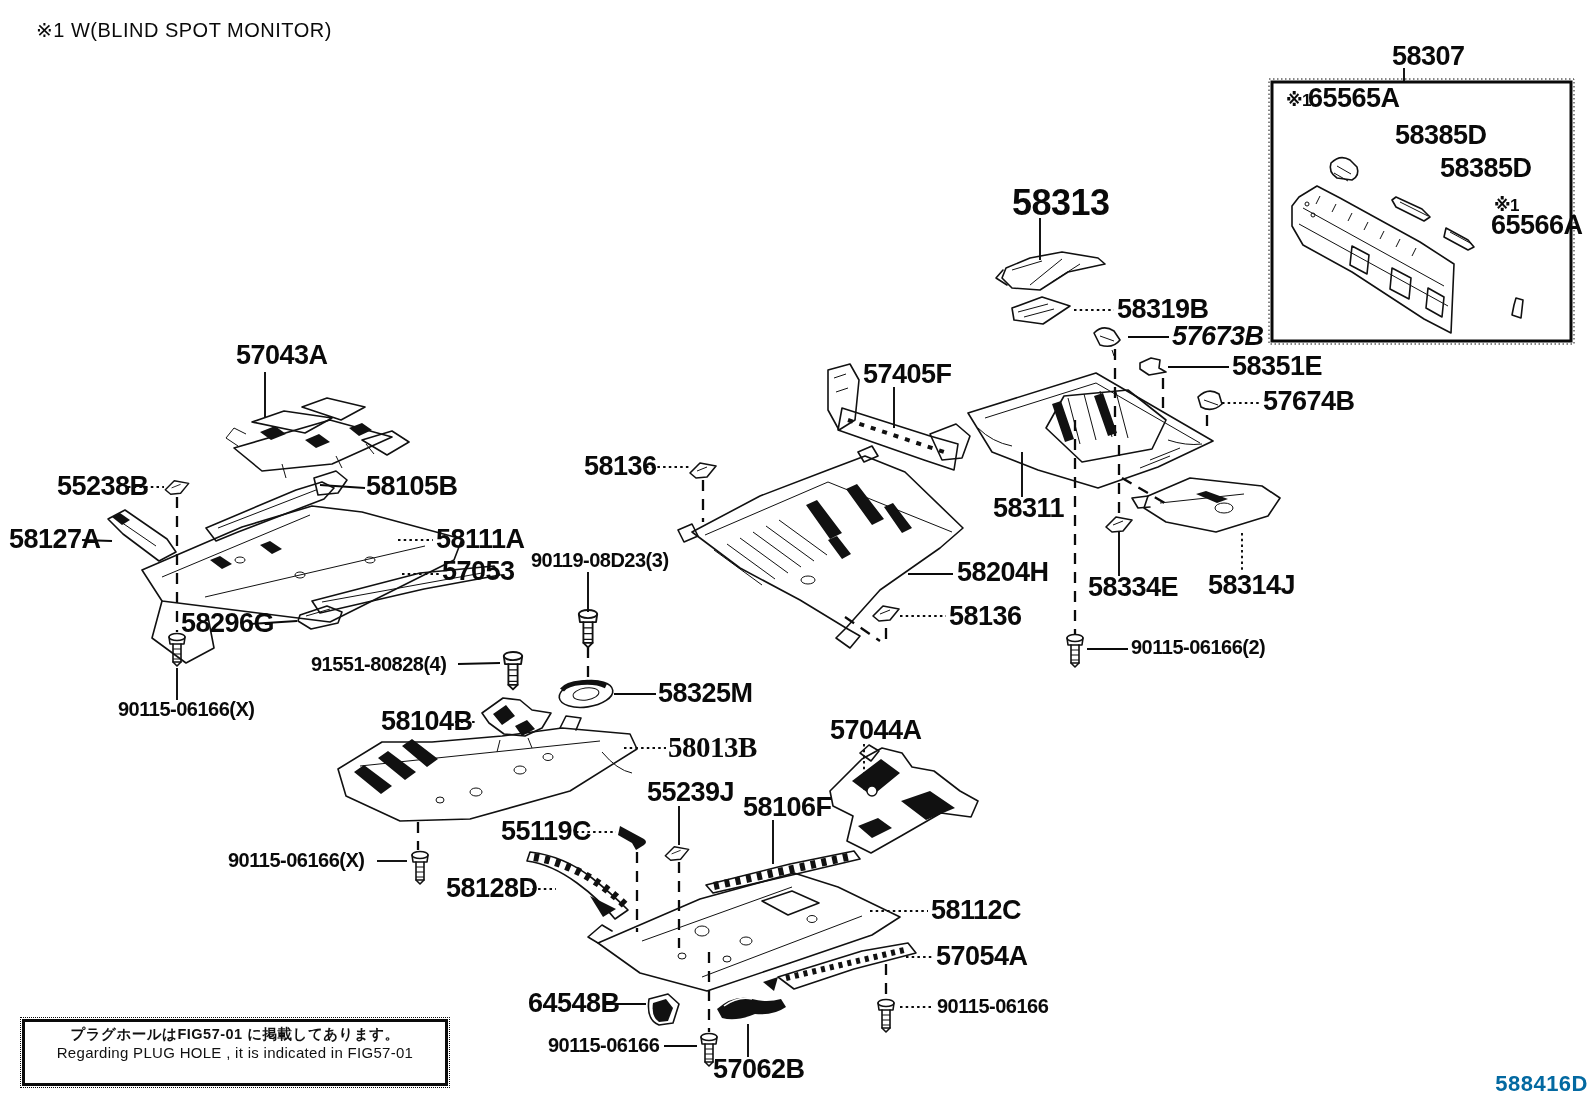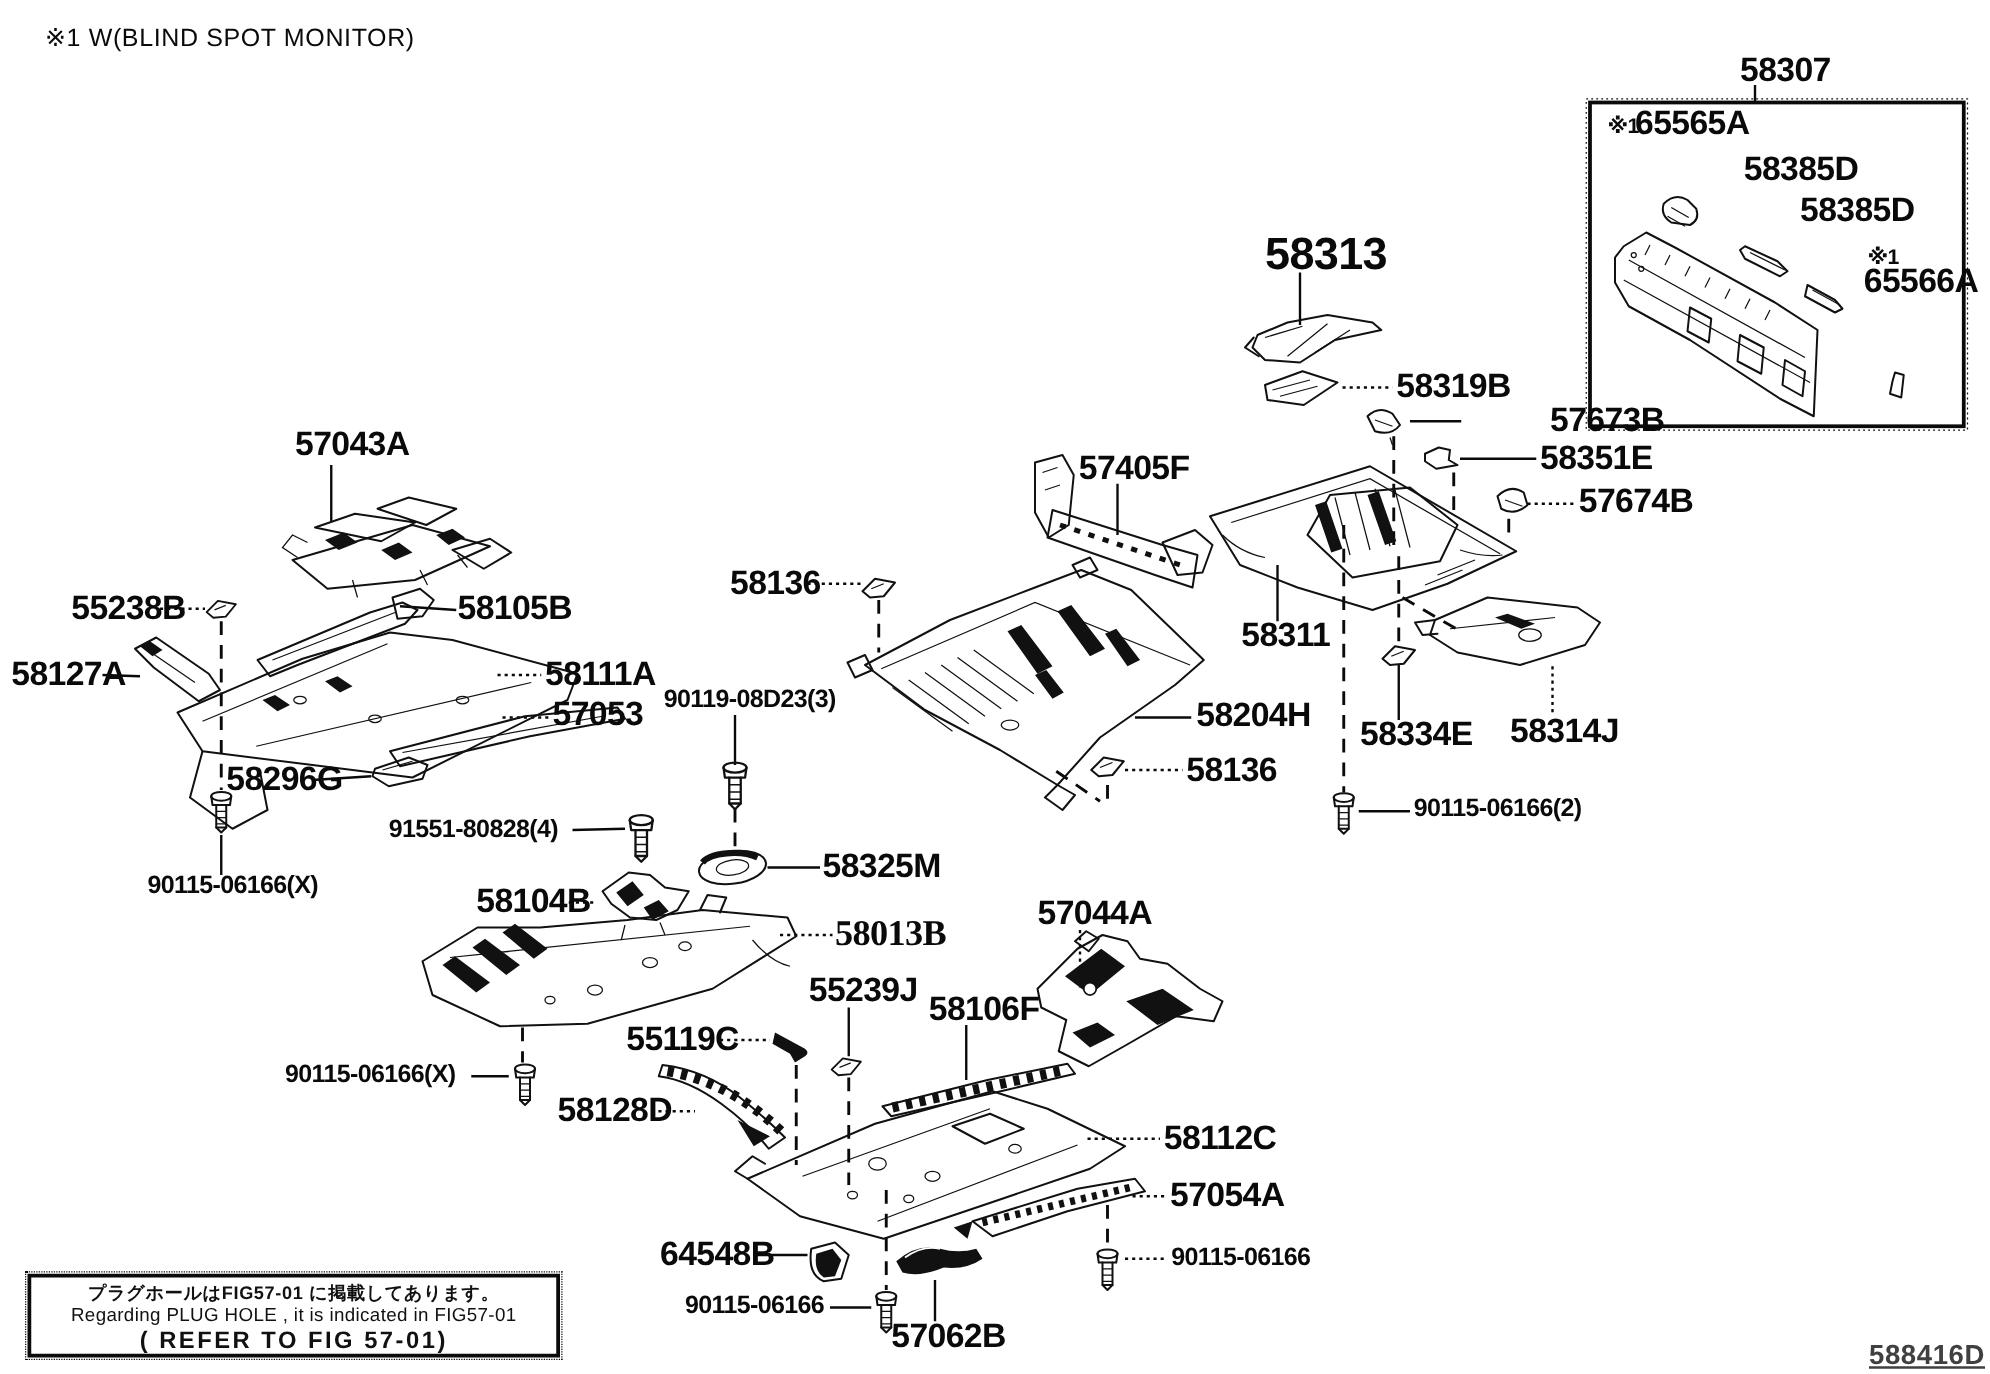--- a/index.html
+++ b/index.html
@@ -5,21 +5,21 @@
   html,body{margin:0;padding:0;background:#fff;}
   .canvas{position:relative;width:1592px;height:1099px;background:#ffffff;overflow:hidden;
           font-family:"Liberation Sans","DejaVu Sans",sans-serif;color:#111;}
   .diagram-svg{position:absolute;left:0;top:0;}
   .labels-layer{position:absolute;left:0;top:0;width:100%;height:100%;border-radius:30px;}
   .part-label{position:absolute;transform:translateY(-52%);font-weight:700;white-space:nowrap;
               letter-spacing:-0.5px;color:#0a0a0a;line-height:1;}
   .corner-note{position:absolute;left:36px;top:18px;font-size:20px;font-weight:500;
                letter-spacing:0.5px;color:#0a0a0a;}
   .figure-code{position:absolute;right:4px;bottom:2px;font-size:22px;font-weight:700;
-               letter-spacing:0.5px;color:#404040;text-decoration:underline;}
+               letter-spacing:0.5px;color:#0369a1;}
   .note-box{position:absolute;left:22px;top:1019px;width:420px;height:58px;
             border:3px solid #0a0a0a;outline:1px dotted #0a0a0a;outline-offset:1px;
             text-align:center;padding-top:3px;background:#fff;}
   .note-box .jp{font-size:14.5px;font-weight:600;font-family:sans-serif;letter-spacing:0.5px;}
   .note-box .en{font-size:15px;font-weight:500;letter-spacing:0.3px;}
   .note-box .ref{font-size:19px;font-weight:700;letter-spacing:2px;margin-top:1px;}
   
   .ol{stroke:#111;stroke-width:1.6;fill:none;stroke-linejoin:round;stroke-linecap:round;}
   .thin{stroke:#111;stroke-width:1;fill:none;}
   .blk{fill:#111;stroke:none;}
@@ -310,21 +310,21 @@
 <div class="labels-layer">
       <div class="part-label" style="left: 1392px; top: 57px; font-size: 27px;">58307</div>
       <div class="part-label" style="left: 1286px; top: 101px; font-size: 17px;">※1</div>
       <div class="part-label" style="left: 1308px; top: 99px; font-size: 27px;">65565A</div>
       <div class="part-label" style="left: 1395px; top: 136px; font-size: 27px;">58385D</div>
       <div class="part-label" style="left: 1440px; top: 169px; font-size: 27px;">58385D</div>
       <div class="part-label" style="left: 1494px; top: 206px; font-size: 17px;">※1</div>
       <div class="part-label" style="left: 1491px; top: 226px; font-size: 27px;">65566A</div>
       <div class="part-label" style="left: 1012px; top: 204px; font-size: 36px;">58313</div>
       <div class="part-label" style="left: 1117px; top: 310px; font-size: 27px;">58319B</div>
-      <div class="part-label" style="left: 1240px; top: 337px; font-size: 27px;">57673B</div>
+      <div class="part-label" style="left: 1172px; top: 337px; font-size: 27px; font-style: italic;">57673B</div>
       <div class="part-label" style="left: 1232px; top: 367px; font-size: 27px;">58351E</div>
       <div class="part-label" style="left: 1263px; top: 402px; font-size: 27px;">57674B</div>
       <div class="part-label" style="left: 863px; top: 375px; font-size: 27px;">57405F</div>
       <div class="part-label" style="left: 584px; top: 467px; font-size: 27px;">58136</div>
       <div class="part-label" style="left: 531px; top: 560px; font-size: 20px;">90119-08D23(3)</div>
       <div class="part-label" style="left: 236px; top: 356px; font-size: 27px;">57043A</div>
       <div class="part-label" style="left: 57px; top: 487px; font-size: 27px;">55238B</div>
       <div class="part-label" style="left: 366px; top: 487px; font-size: 27px;">58105B</div>
       <div class="part-label" style="left: 9px; top: 540px; font-size: 27px;">58127A</div>
       <div class="part-label" style="left: 436px; top: 540px; font-size: 27px;">58111A</div>
@@ -353,18 +353,17 @@
       <div class="part-label" style="left: 1088px; top: 588px; font-size: 27px;">58334E</div>
       <div class="part-label" style="left: 1208px; top: 586px; font-size: 27px;">58314J</div>
       <div class="part-label" style="left: 1131px; top: 647px; font-size: 20px;">90115-06166(2)</div>
     </div>
 
 <div class="corner-note">※1 W(BLIND SPOT MONITOR)</div>
 
 <div class="note-box">
   <div class="jp">プラグホールはFIG57-01 に掲載してあります。</div>
   <div class="en">Regarding PLUG HOLE , it is indicated in FIG57-01</div>
-  <div class="ref">( REFER TO FIG 57-01)</div>
 </div>
 
 <div class="figure-code">588416D</div>
 
 </div>
 
 </body></html>

